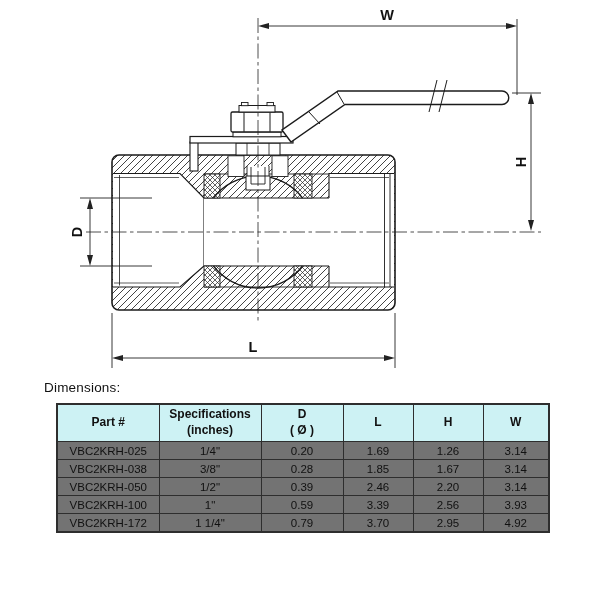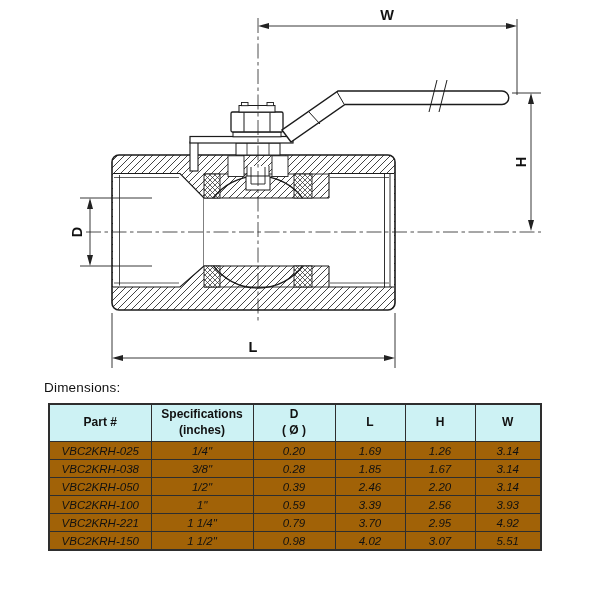--- a/index.html
+++ b/index.html
@@ -7,35 +7,35 @@
     width:600px; height:600px; background:#ffffff; position:relative; overflow:hidden;
     font-family:"Liberation Sans", sans-serif;
   }
   .drawing { position:absolute; left:0; top:0; }
   .dimlbl { font:700 14.5px "Liberation Sans", sans-serif; fill:#111; }
   .dims-title {
     position:absolute; left:44px; top:380px;
     font-size:13.5px; font-weight:400; color:#111; letter-spacing:0.2px;
   }
   table.spec-table {
-    position:absolute; left:48px; top:403px;
+    position:absolute; left:56px; top:403px;
     border-collapse:collapse; table-layout:fixed;
     border:2px solid #2e2e2e;
   }
   table.spec-table th {
     background: var(--hdr-bg, #cdf2f4);
     font-size:12px; font-weight:700; color:#111;
     white-space:pre-line; line-height:1.3;
     height:36px; padding:0 2px; text-align:center; vertical-align:middle;
     border:1px solid #2e2e2e;
   }
   table.spec-table td {
     font-size:11.5px; color:#111;
     height:17px; padding:0 2px; text-align:center; vertical-align:middle;
-    border:1px solid #2e2e2e; background:#a16207;font-style:italic;
+    border:1px solid #2e2e2e; background:#737373;
   }
 </style>
 </head>
 <body>
 
 <svg class="drawing" width="600" height="382" viewBox="0 0 600 382" xmlns="http://www.w3.org/2000/svg">
   <defs>
     <pattern id="hatch" patternUnits="userSpaceOnUse" width="7" height="7">
       <rect width="7" height="7" fill="#ffffff"></rect>
       <path d="M0,7 L7,0 M-1.75,1.75 L1.75,-1.75 M5.25,8.75 L8.75,5.25" stroke="#222" stroke-width="0.85"></path>
@@ -209,29 +209,21 @@
       </tr>
       <tr>
         <td>VBC2KRH-100</td>
         <td>1"</td>
         <td>0.59</td>
         <td>3.39</td>
         <td>2.56</td>
         <td>3.93</td>
       </tr>
       <tr>
-        <td>VBC2KRH-221</td>
+        <td>VBC2KRH-172</td>
         <td>1 1/4"</td>
         <td>0.79</td>
         <td>3.70</td>
         <td>2.95</td>
         <td>4.92</td>
       </tr>
-      <tr>
-        <td>VBC2KRH-150</td>
-        <td>1 1/2"</td>
-        <td>0.98</td>
-        <td>4.02</td>
-        <td>3.07</td>
-        <td>5.51</td>
-      </tr>
     </tbody>
 </table>
 
 </body></html>

